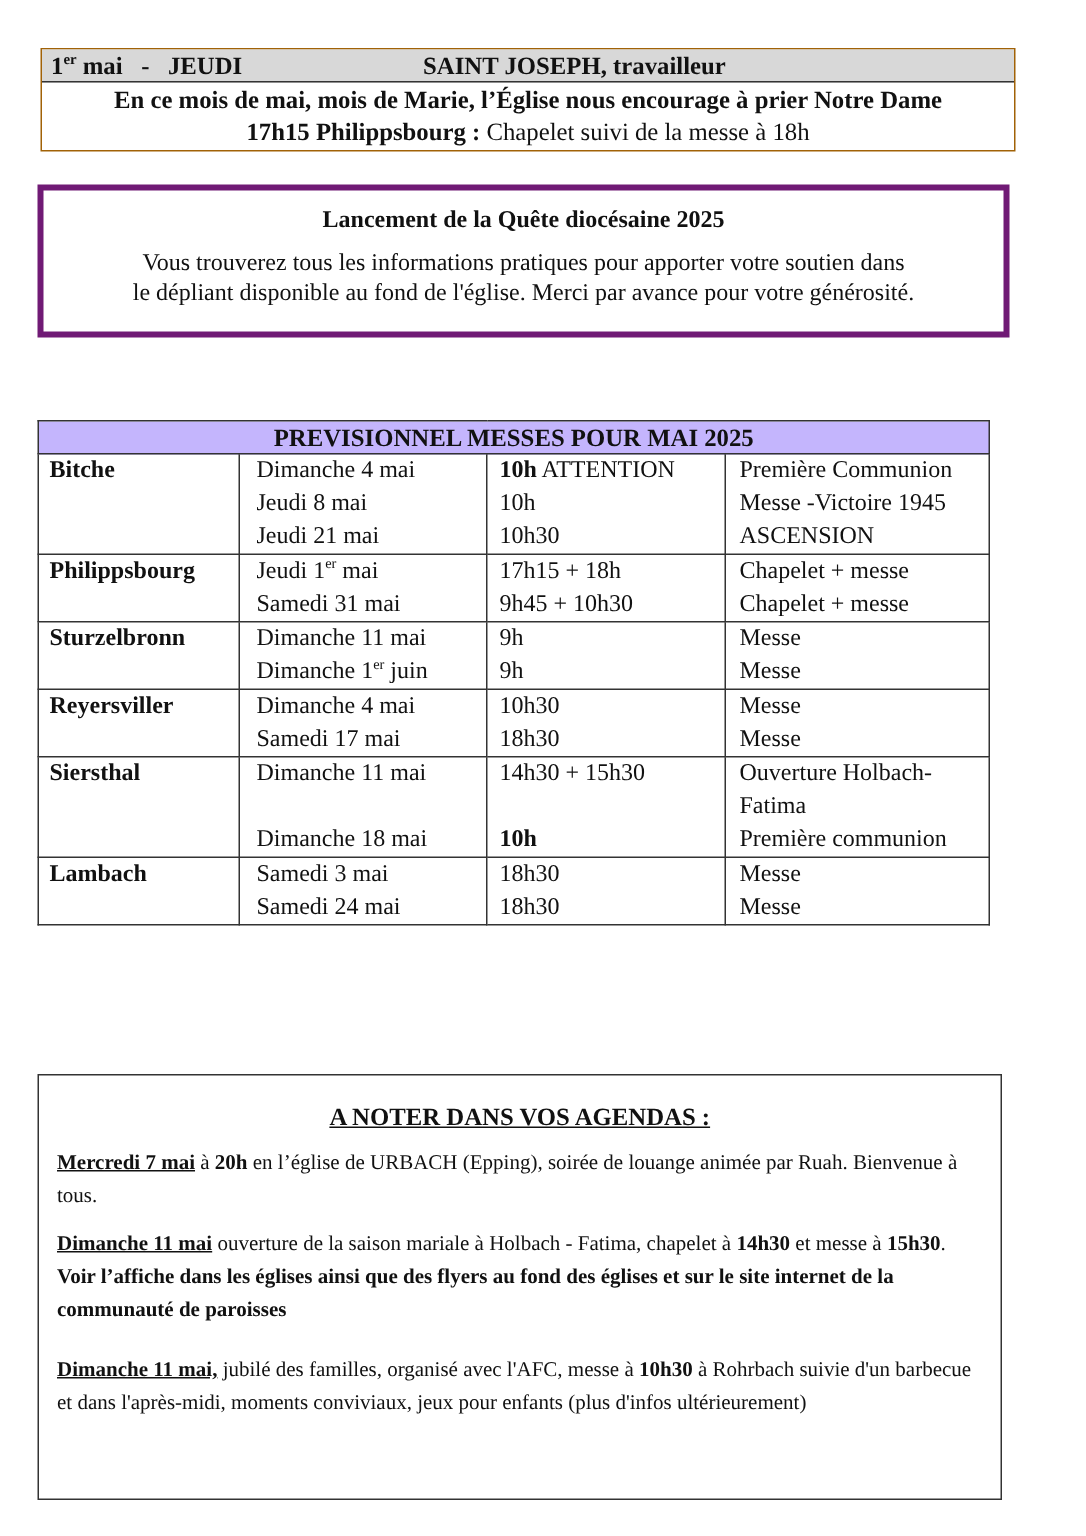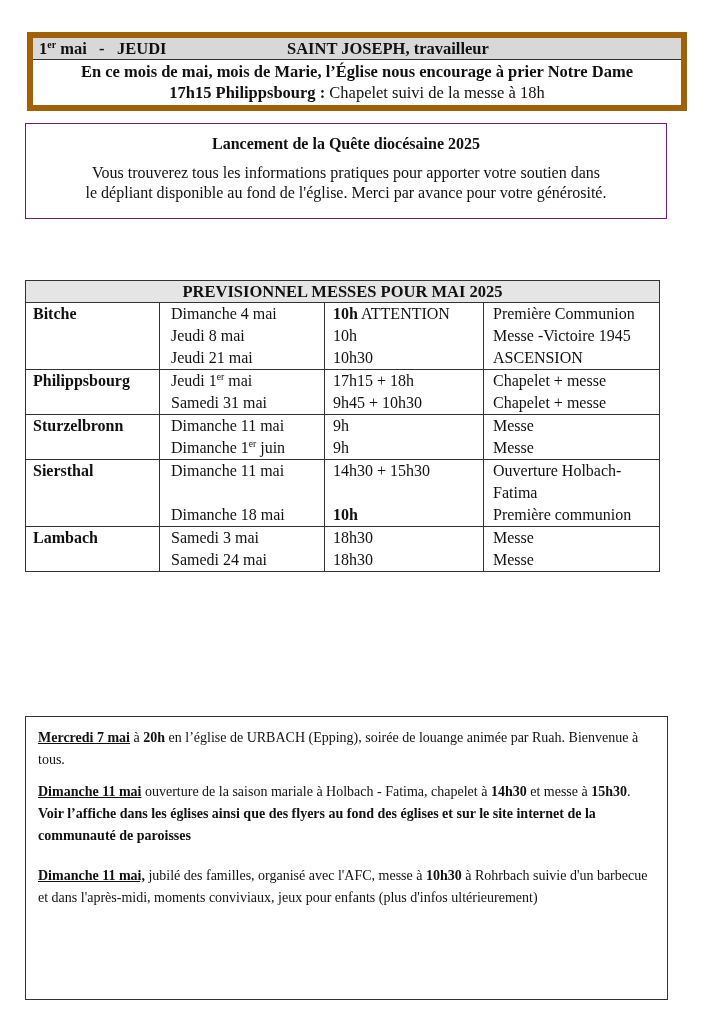--- a/index.html
+++ b/index.html
@@ -8,46 +8,46 @@
       font-family: "Liberation Serif", "DejaVu Serif", serif;
       color: #111;
     }
     b, .b { font-weight: bold; }
     sup { font-size: 60%; line-height: 0; vertical-align: super; }
     .u { text-decoration: underline; font-weight: bold; }
 
     
     #top-box {
       position: absolute; left: 27px; top: 32px; width: 648px;
-      border: 6px solid #a16207; border-collapse: collapse;
+      border: 1px solid #a16207; border-collapse: collapse;
     }
     #top-box .hdr {
       background: #d8d8d8; height: 21px; border-bottom: 1px solid #333;
       font-weight: bold; font-size: 16.5px; line-height: 21px; position: relative;
     }
     #top-box .hdr .left { position: absolute; left: 6px; top: 0; }
     #top-box .hdr .right { position: absolute; left: 254px; top: 0; font-family: Liberation Serif, serif; }
     #top-box .body { text-align: center; font-size: 16.5px; line-height: 21px; padding: 1px 0 2px 0; }
     #top-box .body .line1 { font-weight: bold; }
 
     
     #quete-box {
       position: absolute; left: 25px; top: 123px; width: 640px; height: 94px;
-      border: 1px solid #701a75; text-align: center;
+      border: 4px solid #701a75; text-align: center;
     }
     #quete-box .title { font-weight: bold; font-size: 16px; margin-top: 10px; line-height: 20px; }
     #quete-box .text { font-size: 16px; line-height: 20px; margin-top: 9px; }
 
     
     #mass-table {
       position: absolute; left: 25px; top: 280px; width: 635px;
       border-collapse: collapse; font-size: 16px; line-height: 22px;
     }
     #mass-table th {
-      background: #e5e5e5; font-weight: bold; font-size: 16.5px; height: 21px; line-height: 20px;
+      background: #c4b5fd; font-weight: bold; font-size: 16.5px; height: 21px; line-height: 20px;
       border: 1px solid #333; padding: 0; text-align: center;
     }
     #mass-table td {
       border: 1px solid #333; vertical-align: top; padding: 0 0 0 7px; white-space: nowrap;
     }
     #mass-table td.place { font-weight: bold; width: 126px; }
     #mass-table td.dates { width: 153px; padding-left: 11px; }
     #mass-table td.times { width: 150px; padding-left: 8px; }
     #mass-table td.notes { padding-left: 9px; }
     #mass-table .ln { display: block; height: 22px; }
@@ -137,20 +137,35 @@
         <td class="times">
           <span class="ln"><span style="white-space: pre;">9h</span></span>
           <span class="ln"><span style="white-space: pre;">9h</span></span>
         </td>
         <td class="notes">
           <span class="ln">Messe</span>
           <span class="ln">Messe</span>
         </td>
       </tr>
       <tr>
+        <td class="place">Reyersviller</td>
+        <td class="dates">
+          <span class="ln"><span>Dimanche 4 mai</span></span>
+          <span class="ln"><span>Samedi 17 mai</span></span>
+        </td>
+        <td class="times">
+          <span class="ln"><span style="white-space: pre;">10h30</span></span>
+          <span class="ln"><span style="white-space: pre;">18h30</span></span>
+        </td>
+        <td class="notes">
+          <span class="ln">Messe</span>
+          <span class="ln">Messe</span>
+        </td>
+      </tr>
+      <tr>
         <td class="place">Siersthal</td>
         <td class="dates">
           <span class="ln"><span>Dimanche 11 mai</span></span>
           <span class="ln"><span></span></span>
           <span class="ln"><span>Dimanche 18 mai</span></span>
         </td>
         <td class="times">
           <span class="ln"><span style="white-space: pre;">14h30 + 15h30</span></span>
           <span class="ln"><span style="white-space: pre;"></span></span>
           <span class="ln"><b>10h</b><span style="white-space: pre;"></span></span>
@@ -173,16 +188,17 @@
         </td>
         <td class="notes">
           <span class="ln">Messe</span>
           <span class="ln">Messe</span>
         </td>
       </tr>
     </tbody>
 </table>
 
 <div id="agenda-box">
+  <div class="title">A NOTER DANS VOS AGENDAS :</div>
   <div class="item item1"><span class="u">Mercredi 7 mai</span><span style="white-space:pre"> à </span><b>20h</b><span> en l’église de URBACH (Epping), soirée de louange animée par Ruah. Bienvenue à tous.</span></div>
   <div class="item item2"><span class="u">Dimanche 11 mai</span><span> ouverture de la saison mariale à Holbach - Fatima, chapelet à </span><b>14h30</b><span> et messe à </span><b>15h30</b><span>.</span><b> Voir l’affiche dans les églises ainsi que des flyers au fond des églises et sur le site internet de la communauté de paroisses</b></div>
   <div class="item item3"><span class="u">Dimanche 11 mai,</span><span> jubilé des familles, organisé avec l'AFC, messe à </span><b>10h30</b><span> à Rohrbach suivie d'un barbecue et dans l'après-midi, moments conviviaux, jeux pour enfants (plus d'infos ultérieurement)</span></div>
 </div>
 
 </body></html>

